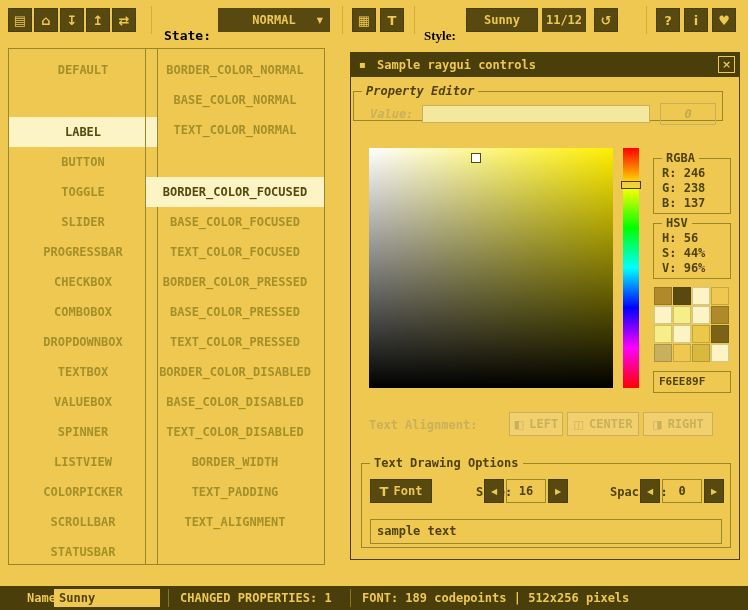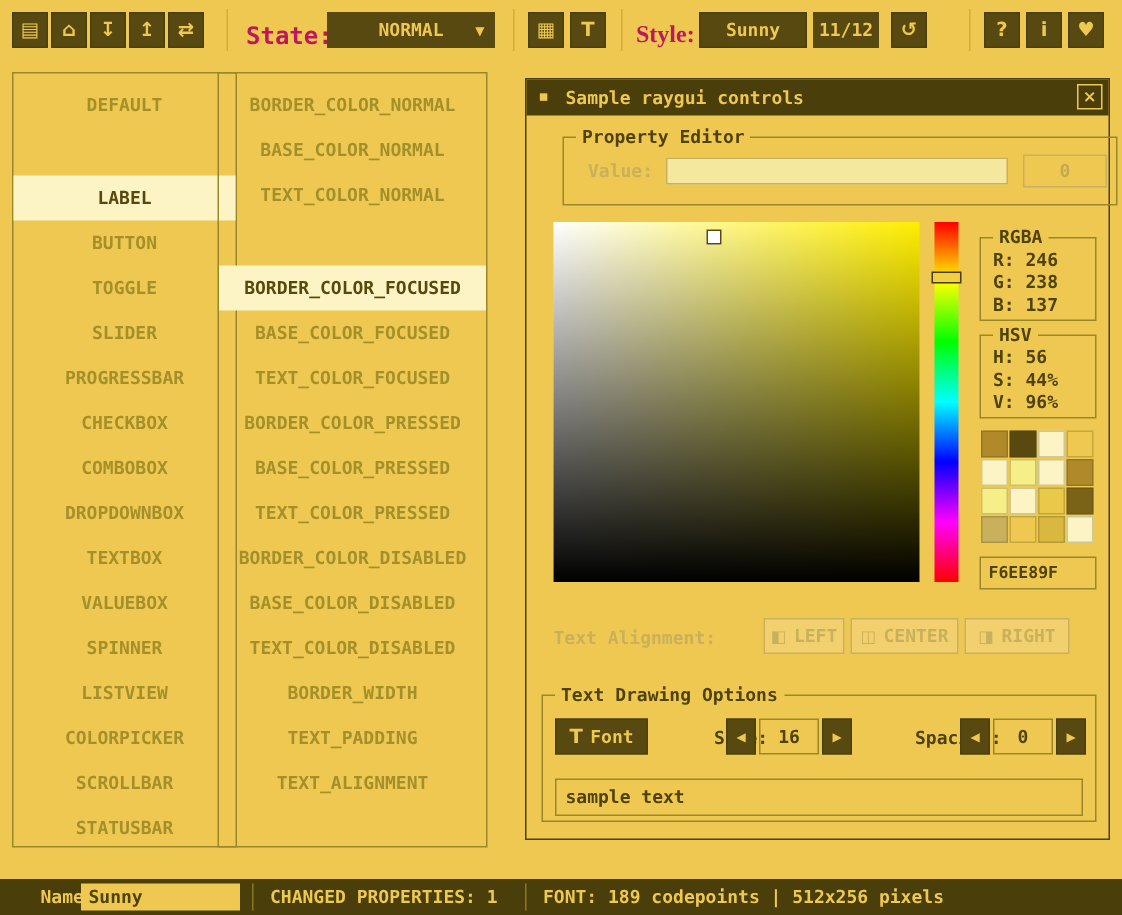--- a/index.html
+++ b/index.html
@@ -23,21 +23,21 @@
     background:#57490f; border:1px solid #4a3e0a; color:#efc851;
     font-size:13px; line-height:21px; text-align:center; padding:0;
   }
   #tb-new{left:8px;} #tb-open{left:34px;} #tb-save{left:60px;}
   #tb-export{left:86px;} #tb-random{left:112px;}
   #tb-grid{left:352px;} #tb-fontatlas{left:380px;}
   #tb-reload{left:594px;}
   #tb-help{left:656px;} #tb-info{left:684px;} #tb-sponsor{left:712px;}
   .vdiv { position:absolute; top:6px; width:1px; height:28px; background:#d2ac3c; }
   #tdiv1{left:151px;} #tdiv2{left:342px;} #tdiv3{left:414px;} #tdiv4{left:646px;}
-  .tb-label { position:absolute; top:4px; height:40px; line-height:40px; color:#be185d; font-size:16px; }
+  .tb-label { position:absolute; top:16px; height:40px; line-height:40px; color:#000000; font-size:13px; }
   #state-label{left:164px;} #style-label{left:424px;font-family:Liberation Serif, serif;}
   #state-dropdown {
     position:absolute; left:218px; top:8px; width:112px; height:24px;
     background:#57490f; color:#efc851; font-size:12px; line-height:24px;
     text-align:center; cursor:pointer;
   }
   #state-dropdown .dd-arrow { position:absolute; right:7px; top:1px; font-size:8px; }
   #style-name-button {
     position:absolute; left:466px; top:8px; width:72px; height:24px;
     background:#57490f; color:#efc851; border:1px solid #4a3e0a;
@@ -77,21 +77,21 @@
     background:#4a3e0a; border:1px solid #efc851; color:#efc851;
     font-size:11px; line-height:14px; text-align:center; padding:0;
   }
 
   .groupbox { position:absolute; border:1px solid #99882a; }
   .group-label {
     position:absolute; top:-7px; left:8px; background:#efc851;
     padding:0 4px; font-size:12px; color:#4f420b; line-height:13px; white-space:nowrap;
   }
 
-  #prop-editor { left:24px; top:38px; width:370px; height:46px; }
+  #prop-editor { left:2px; top:38px; width:370px; height:30px;font-style:italic; }
   #value-label { position:absolute; left:16px; top:15px; font-size:12px; color:#c9b05c; }
   #value-slider {
     position:absolute; left:68px; top:13px; width:228px; height:18px;
     border:1px solid #c9b05c; background:#f4e79e; cursor:pointer;
   }
   #value-box {
     position:absolute; left:306px; top:11px; width:56px; height:22px;
     border:1px solid #c9b05c; color:#c2a850; text-align:center;
     line-height:20px; font-size:12px;
   }

